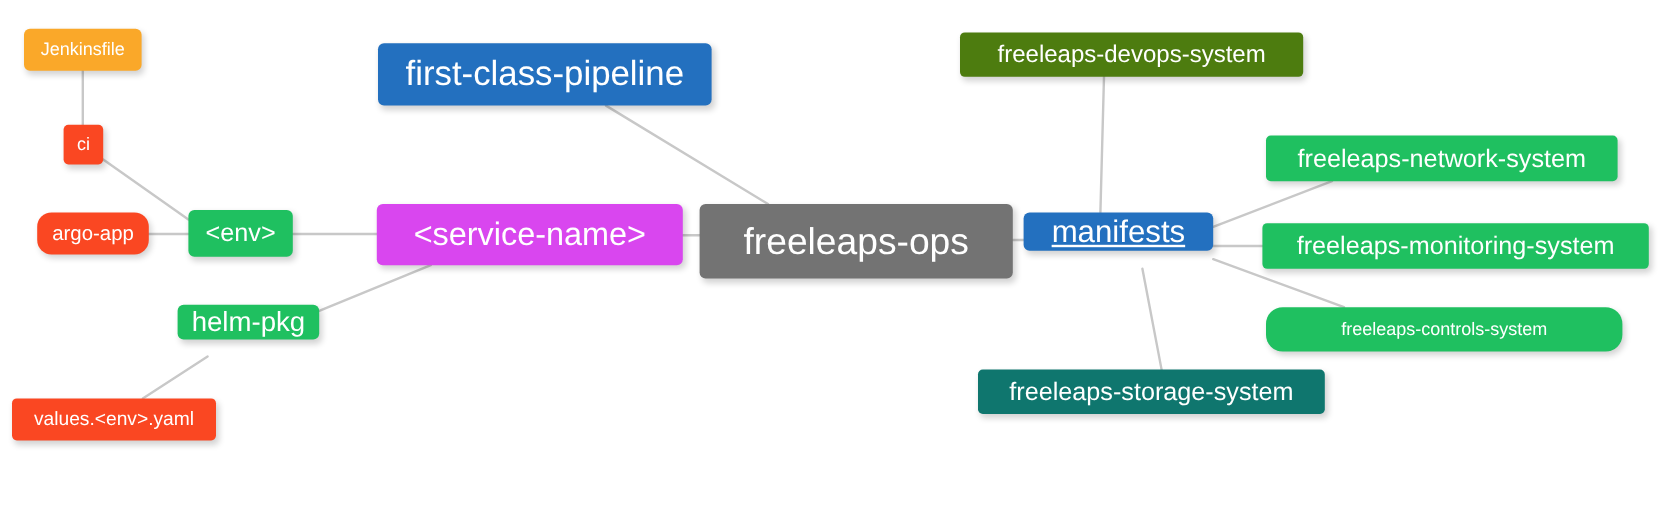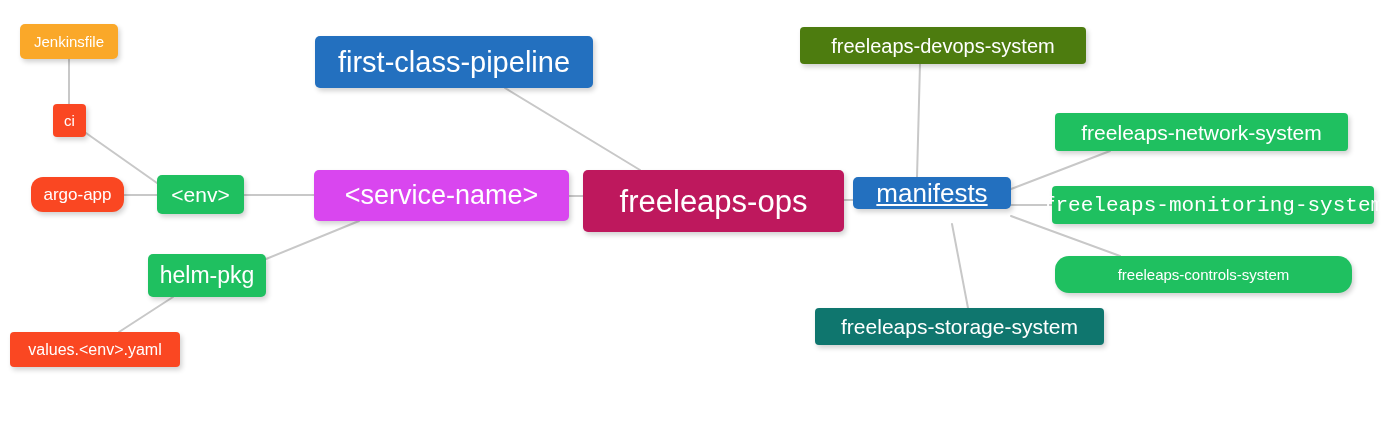--- a/index.html
+++ b/index.html
@@ -69,45 +69,45 @@
       </div>
       <div class="node" style="left: 53px; top: 104px; width: 33px; height: 33px; background: rgb(250, 71, 34); font-size: 15px; border-radius: 4px;">
         <span class="node-label">ci</span>
       </div>
       <div class="node" style="left: 31px; top: 177px; width: 93px; height: 35px; background: rgb(250, 71, 34); font-size: 17px; border-radius: 12px;">
         <span class="node-label">argo-app</span>
       </div>
       <div class="node" style="left: 157px; top: 175px; width: 87px; height: 39px; background: rgb(31, 192, 96); font-size: 21px; border-radius: 5px;">
         <span class="node-label">&lt;env&gt;</span>
       </div>
-      <div class="node" style="left: 148px; top: 254px; width: 118px; height: 43px; background: rgb(31, 192, 96); font-size: 23px; border-radius: 5px;">
+      <div class="node" style="left: 148px; top: 254px; width: 118px; height: 29px; background: rgb(31, 192, 96); font-size: 23px; border-radius: 5px;">
         <span class="node-label">helm-pkg</span>
       </div>
       <div class="node" style="left: 10px; top: 332px; width: 170px; height: 35px; background: rgb(250, 71, 34); font-size: 16px; border-radius: 4px;">
         <span class="node-label">values.&lt;env&gt;.yaml</span>
       </div>
       <div class="node" style="left: 315px; top: 36px; width: 278px; height: 52px; background: rgb(35, 112, 191); font-size: 29px; border-radius: 5px;">
         <span class="node-label">first-class-pipeline</span>
       </div>
       <div class="node" style="left: 314px; top: 170px; width: 255px; height: 51px; background: #d946ef; font-size: 27px; border-radius: 5px;">
         <span class="node-label">&lt;service-name&gt;</span>
       </div>
-      <div class="node" style="left: 583px; top: 170px; width: 261px; height: 62px; background: #be185d; font-size: 31px; border-radius: 5px;">
+      <div class="node" style="left: 583px; top: 170px; width: 261px; height: 62px; background: #737373; font-size: 31px; border-radius: 5px;">
         <span class="node-label">freeleaps-ops</span>
       </div>
       <div class="node" style="left: 853px; top: 177px; width: 158px; height: 32px; background: rgb(35, 112, 191); font-size: 26px; border-radius: 5px; text-decoration: underline;">
         <span class="node-label">manifests</span>
       </div>
       <div class="node" style="left: 800px; top: 27px; width: 286px; height: 37px; background: #4d7c0f; font-size: 20px; border-radius: 4px;">
         <span class="node-label">freeleaps-devops-system</span>
       </div>
       <div class="node" style="left: 1055px; top: 113px; width: 293px; height: 38px; background: rgb(31, 192, 96); font-size: 21px; border-radius: 4px;">
         <span class="node-label">freeleaps-network-system</span>
       </div>
-      <div class="node" style="left: 1052px; top: 186px; width: 322px; height: 38px; background: rgb(31, 192, 96); font-size: 21px; border-radius: 4px; font-family: Liberation Mono, monospace;">
+      <div class="node" style="left: 1052px; top: 186px; width: 322px; height: 38px; background: rgb(31, 192, 96); font-size: 21px; border-radius: 4px;">
         <span class="node-label">freeleaps-monitoring-system</span>
       </div>
       <div class="node" style="left: 1055px; top: 256px; width: 297px; height: 37px; background: rgb(31, 192, 96); font-size: 15px; border-radius: 14px;">
         <span class="node-label">freeleaps-controls-system</span>
       </div>
       <div class="node" style="left: 815px; top: 308px; width: 289px; height: 37px; background: #0f766e; font-size: 21px; border-radius: 4px;">
         <span class="node-label">freeleaps-storage-system</span>
       </div>
     </div>
 </div>

